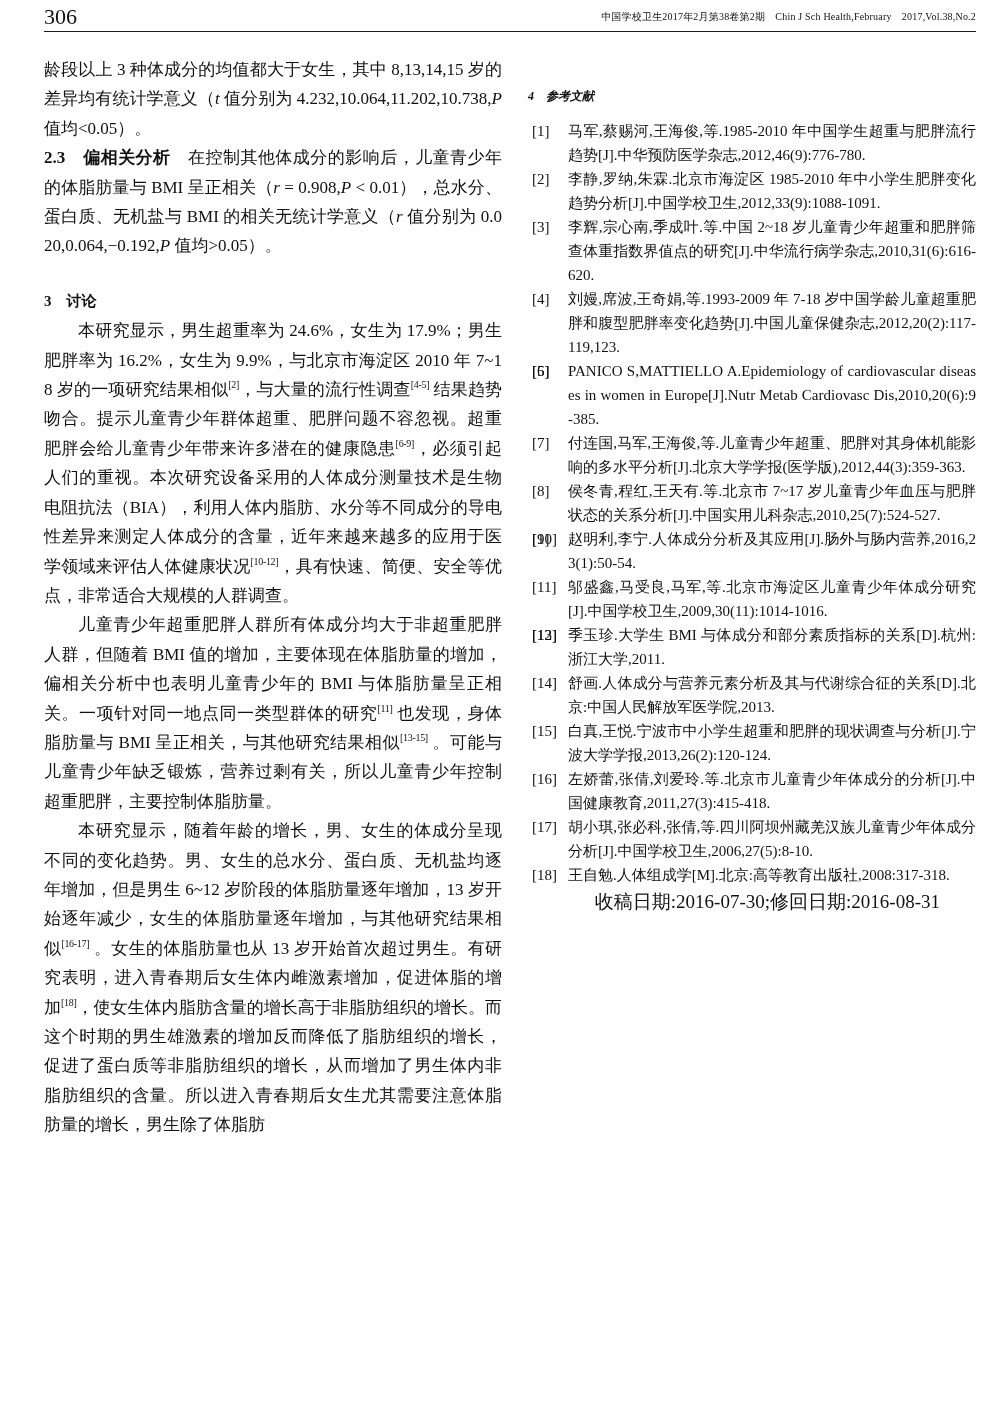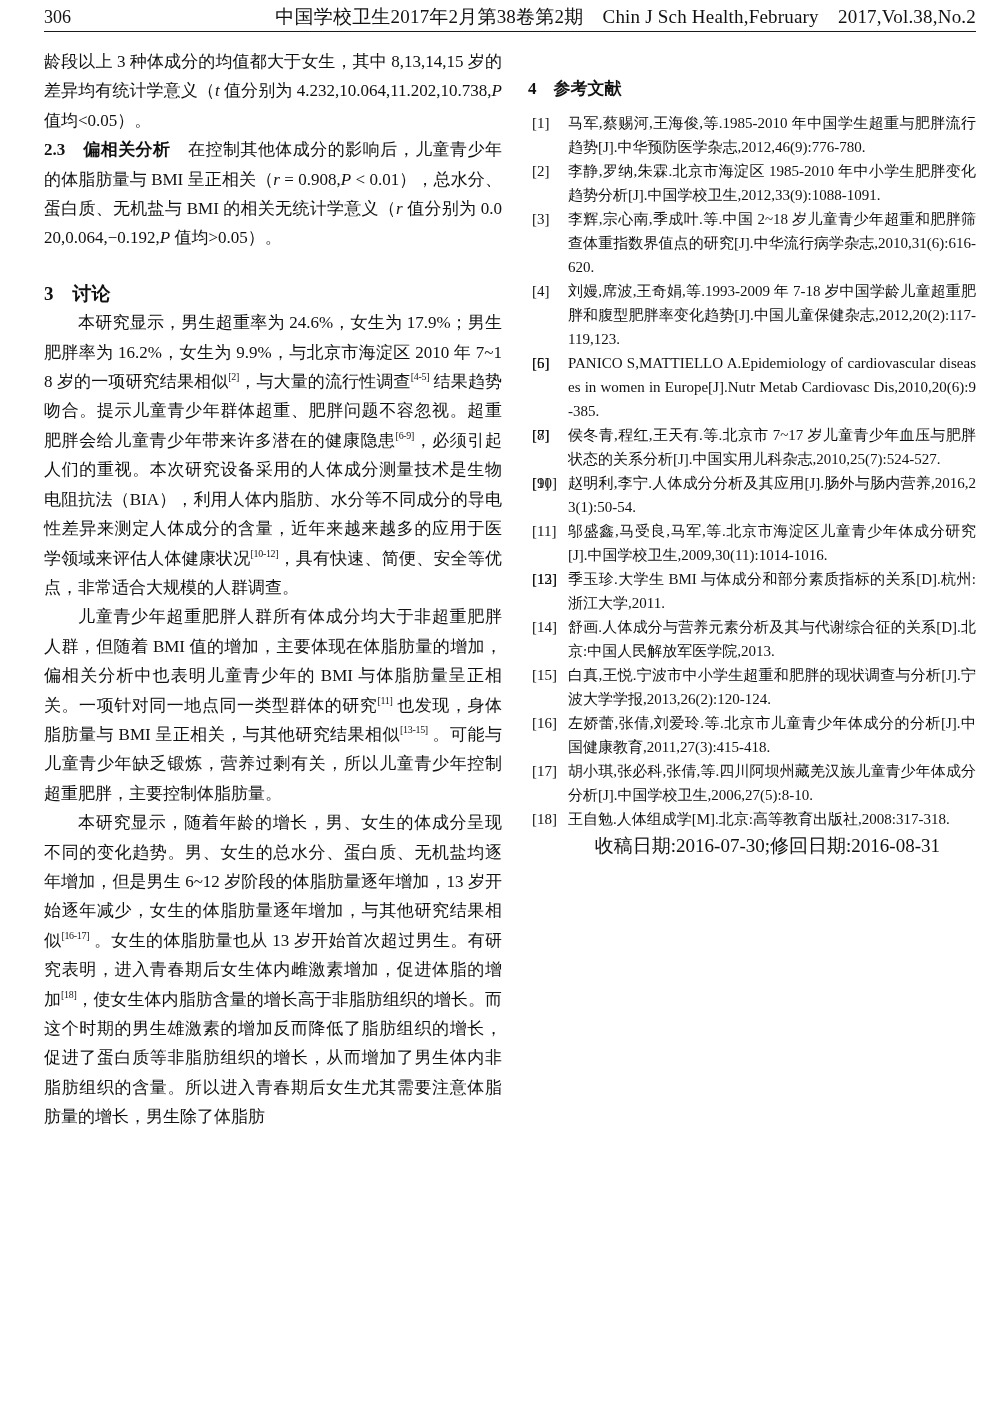--- a/index.html
+++ b/index.html
@@ -9,35 +9,35 @@
     color:#111;
     -webkit-font-smoothing:antialiased;
   }
   .page{padding:0 24px 0 44px;}
   
   .header-row{
     display:flex;justify-content:space-between;align-items:flex-end;
     padding-top:6px;padding-bottom:3px;
     border-bottom:1.8px solid #1a1a1a;
   }
-  .page-number{font-size:18px;line-height:22px;}
-  .journal-line{font-size:19px;line-height:22px;letter-spacing:0.2px;margin-left:11px;}
+  .page-number{font-size:22px;line-height:22px;}
+  .journal-line{font-size:10px;line-height:22px;letter-spacing:0.2px;margin-left:11px;}
   
-  .columns{display:flex;gap:26px;margin-top:15px;}
+  .columns{display:flex;gap:26px;margin-top:23px;}
   .col-left{width:458px;}
   .col-right{width:448px;}
   
   .body-para{margin:0;font-size:17px;line-height:29.4px;text-align:justify;word-break:break-all;}
   .indent{text-indent:2em;}
-  .section-heading{margin:26px 0 0 0;font-size:19px;line-height:29.4px;font-weight:bold;}
+  .section-heading{margin:26px 0 0 0;font-size:15px;line-height:29.4px;font-weight:bold;}
   .body-para b{font-weight:bold;}
   .body-para i{font-style:italic;font-family:"Liberation Serif","DejaVu Serif",serif;}
   sup{font-size:10px;line-height:0;vertical-align:super;letter-spacing:-0.3px;}
   
-  .ref-heading{margin:27px 0 8px 0;font-size:17px;line-height:29px;font-weight:bold;}
+  .ref-heading{margin:27px 0 8px 0;font-size:12px;line-height:29px;font-weight:bold;font-style:italic;}
   .ref-list{margin:0;}
   .ref-item{position:relative;padding-left:40px;font-size:15px;line-height:24px;text-align:justify;word-break:break-all;}
   .ref-num{position:absolute;left:4px;top:0;}
   .dates-line{font-size:19px;line-height:26px;text-align:right;padding-right:36px;margin-top:2px;}
 </style>
 </head>
 <body>
 
 <div class="page">
 
@@ -59,21 +59,21 @@
 
     <div class="col-right">
       <p class="ref-heading">4　参考文献</p>
       <div class="ref-list">
           <div class="ref-item"><span class="ref-num">[1]</span><span>马军,蔡赐河,王海俊,等.1985-2010 年中国学生超重与肥胖流行趋势[J].中华预防医学杂志,2012,46(9):776-780.</span></div>
           <div class="ref-item"><span class="ref-num">[2]</span><span>李静,罗纳,朱霖.北京市海淀区 1985-2010 年中小学生肥胖变化趋势分析[J].中国学校卫生,2012,33(9):1088-1091.</span></div>
           <div class="ref-item"><span class="ref-num">[3]</span><span>李辉,宗心南,季成叶.等.中国 2~18 岁儿童青少年超重和肥胖筛查体重指数界值点的研究[J].中华流行病学杂志,2010,31(6):616-620.</span></div>
           <div class="ref-item"><span class="ref-num">[4]</span><span>刘嫚,席波,王奇娟,等.1993-2009 年 7-18 岁中国学龄儿童超重肥胖和腹型肥胖率变化趋势[J].中国儿童保健杂志,2012,20(2):117-119,123.</span></div>
           <div class="ref-item"><span class="ref-num">[5]</span></div>
           <div class="ref-item"><span class="ref-num">[6]</span><span>PANICO S,MATTIELLO A.Epidemiology of cardiovascular diseases in women in Europe[J].Nutr Metab Cardiovasc Dis,2010,20(6):9-385.</span></div>
-          <div class="ref-item"><span class="ref-num">[7]</span></div>
+          <div class="ref-item"><span class="ref-num">[7]</span><span>付连国,马军,王海俊,等.儿童青少年超重、肥胖对其身体机能影响的多水平分析[J].北京大学学报(医学版),2012,44(3):359-363.</span></div>
           <div class="ref-item"><span class="ref-num">[8]</span><span>侯冬青,程红,王天有.等.北京市 7~17 岁儿童青少年血压与肥胖状态的关系分析[J].中国实用儿科杂志,2010,25(7):524-527.</span></div>
           <div class="ref-item"><span class="ref-num">[9]</span></div>
           <div class="ref-item"><span class="ref-num">[10]</span><span>赵明利,李宁.人体成分分析及其应用[J].肠外与肠内营养,2016,23(1):50-54.</span></div>
           <div class="ref-item"><span class="ref-num">[11]</span><span>邬盛鑫,马受良,马军,等.北京市海淀区儿童青少年体成分研究[J].中国学校卫生,2009,30(11):1014-1016.</span></div>
           <div class="ref-item"><span class="ref-num">[12]</span></div>
           <div class="ref-item"><span class="ref-num">[13]</span><span>季玉珍.大学生 BMI 与体成分和部分素质指标的关系[D].杭州:浙江大学,2011.</span></div>
           <div class="ref-item"><span class="ref-num">[14]</span><span>舒画.人体成分与营养元素分析及其与代谢综合征的关系[D].北京:中国人民解放军医学院,2013.</span></div>
           <div class="ref-item"><span class="ref-num">[15]</span><span>白真,王悦.宁波市中小学生超重和肥胖的现状调查与分析[J].宁波大学学报,2013,26(2):120-124.</span></div>
           <div class="ref-item"><span class="ref-num">[16]</span><span>左娇蕾,张倩,刘爱玲.等.北京市儿童青少年体成分的分析[J].中国健康教育,2011,27(3):415-418.</span></div>
           <div class="ref-item"><span class="ref-num">[17]</span><span>胡小琪,张必科,张倩,等.四川阿坝州藏羌汉族儿童青少年体成分分析[J].中国学校卫生,2006,27(5):8-10.</span></div>

